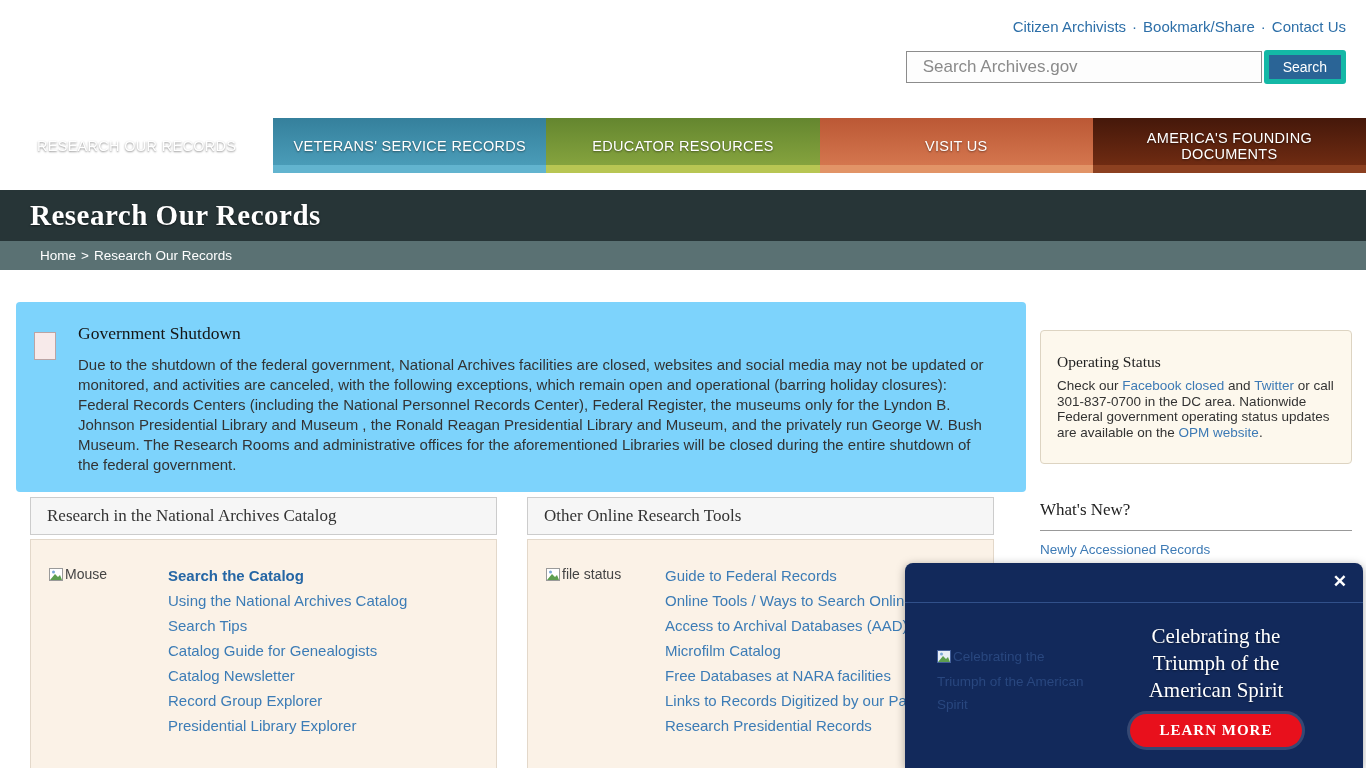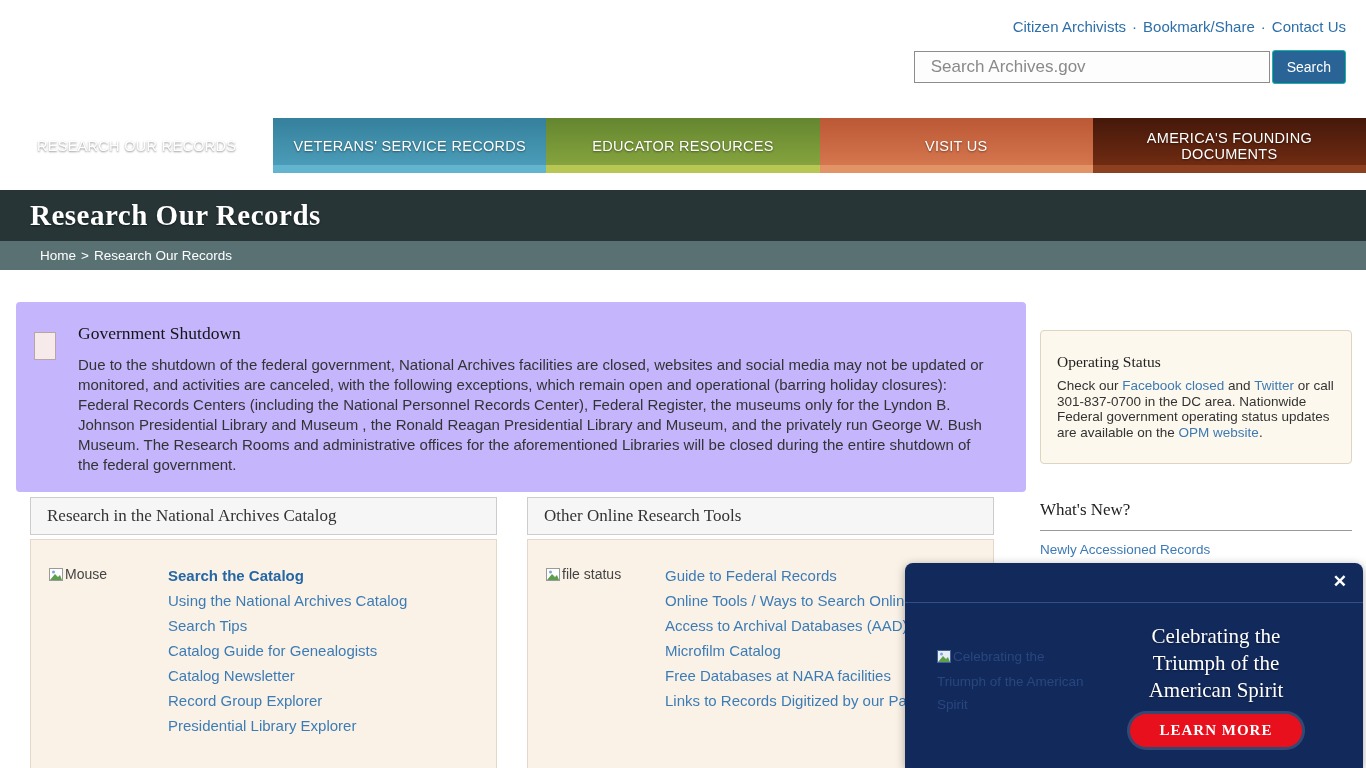--- a/index.html
+++ b/index.html
@@ -9,21 +9,21 @@
   
   .header { position:absolute; top:0; left:0; width:1366px; height:108px; background:#fff; }
   .util-links { position:absolute; top:18px; right:20px; font-size:15px; color:#555; white-space:nowrap; }
   .util-links a { color:#2d6fa8; text-decoration:none; }
   .util-sep { color:#2d6fa8; margin:0 6px; }
   .search-row { position:absolute; top:50px; right:20px; display:flex; align-items:center; }
   .search-input { width:356px; height:32px; border:1px solid #8c8c8c; background:#fdfdfd;
                   font-size:17px; color:#666; padding:0 16px; font-family:"Liberation Sans", sans-serif; }
   .search-input::placeholder { color:#8a8a8a; }
   .search-btn { height:34px; margin-left:2px; padding:0 14px; background:#2a6496; color:#fff;
-                border:1px solid #14b8a6; border-radius:3px; font-size:14px; cursor:pointer;
+                border:5px solid #14b8a6; border-radius:3px; font-size:14px; cursor:pointer;
                 font-family:"Liberation Sans", sans-serif; }
 
   
   .nav { position:absolute; top:118px; left:0; width:1366px; height:55px; display:flex; }
   .nav-item { flex:1 1 0; display:flex; align-items:center; justify-content:center; text-align:center;
               color:#fff; font-size:14.5px; letter-spacing:.3px; cursor:pointer;
               text-shadow:0 1px 2px rgba(0,0,0,.45); line-height:16px; padding:0 8px; }
   .nav-1 { background:linear-gradient(to bottom,#24３6,#2c3f41 0%,#4a6164 86%,#5e7577 86%,#5e7577 100%); }
   .nav-2 { background:linear-gradient(to bottom,#35809c 0%,#4a9cb8 86%,#62b4cf 86%,#62b4cf 100%); }
   .nav-3 { background:linear-gradient(to bottom,#64862f 0%,#85a33e 86%,#b8c653 86%,#b8c653 100%); }
@@ -34,21 +34,21 @@
   .title-band { position:absolute; top:190px; left:0; width:1366px; height:51px; background:#273537; }
   .page-title { position:absolute; left:30px; top:9px; color:#fff; font-family:"Liberation Serif","DejaVu Serif",serif;
                 font-size:29px; font-weight:600; letter-spacing:.5px; text-shadow:0 1px 2px rgba(0,0,0,.5); }
   .crumb-band { position:absolute; top:241px; left:0; width:1366px; height:29px; background:#5a7173;
                 display:flex; align-items:center; padding-left:40px; font-size:13.5px; color:#fff; }
   .crumb-band a { color:#fff; text-decoration:none; }
   .crumb-sep { margin:0 5px; }
 
   
   .alert { position:absolute; left:16px; top:302px; width:1010px; min-height:190px;
-           background:#c4b5fd; border-radius:4px; }
+           background:#7dd3fc; border-radius:4px; }
   .alert-icon { position:absolute; left:18px; top:30px; width:22px; height:28px;
                 border:1px solid #bba4a4; background:#f7eaea; }
   .alert-title { position:absolute; left:62px; top:21px; font-family:"Liberation Serif","DejaVu Serif",serif;
                  font-size:17.5px; color:#151515; }
   .alert-body { position:absolute; left:62px; top:53px; width:912px; font-size:15px;
                 line-height:20px; color:#333; }
 
   
   .op-status { position:absolute; left:1040px; top:330px; width:312px; min-height:134px;
                background:#fdf8ed; border:1px solid #ddd4c2; border-radius:4px; padding:22px 16px 14px 16px; }
@@ -169,20 +169,21 @@
             <path d="M1 12 L6 6 L9 9 L11 7 L13 12 Z" fill="#5d9e4f"></path>
           </svg></span><span>file status</span>
     </div>
     <ul class="link-list">
       <li><a href="#">Guide to Federal Records</a></li>
       <li><a href="#">Online Tools / Ways to Search Online</a></li>
       <li><a href="#">Access to Archival Databases (AAD)</a></li>
       <li><a href="#">Microfilm Catalog</a></li>
       <li><a href="#">Free Databases at NARA facilities</a></li>
       <li><a href="#">Links to Records Digitized by our Partners</a></li>
+      <li><a href="#">Research Presidential Records</a></li>
     </ul>
   </div>
 </div>
 
 <div class="whats-new">
   <div class="wn-title">What's New?</div>
   <hr class="wn-divider">
   <a class="wn-link" href="#">Newly Accessioned Records</a>
 </div>
 

